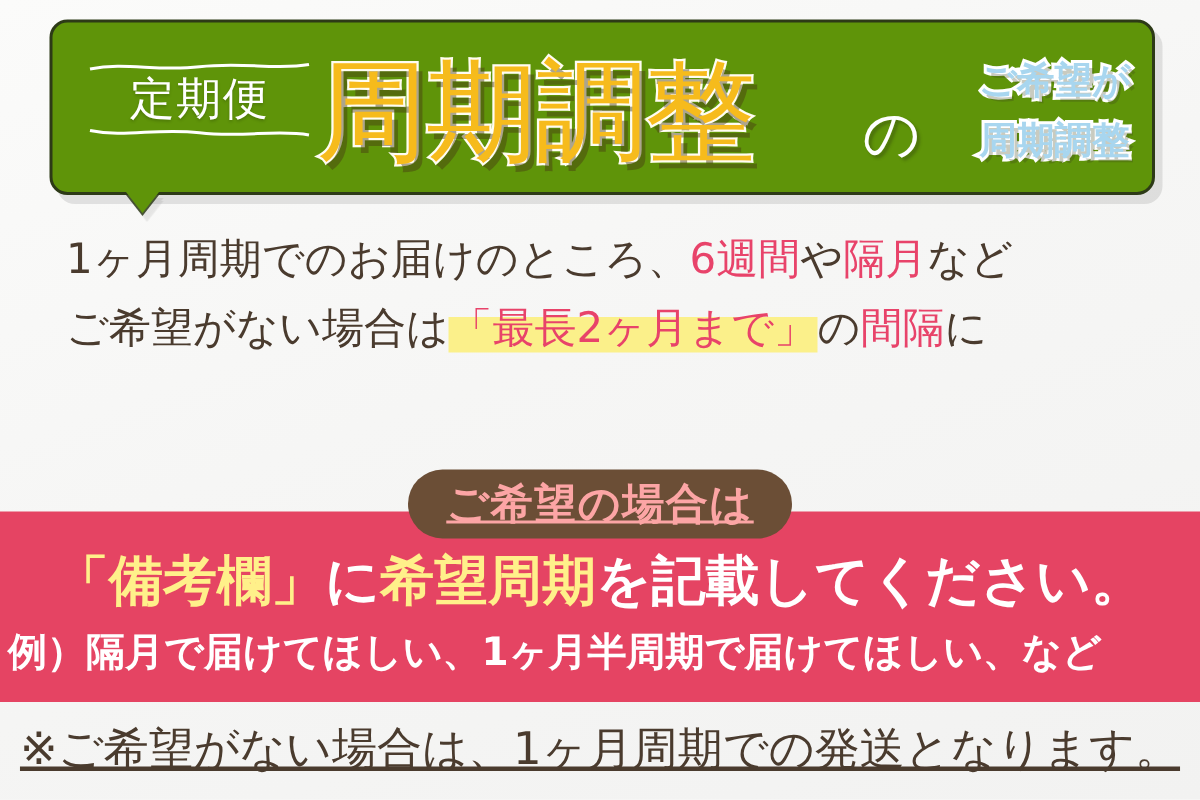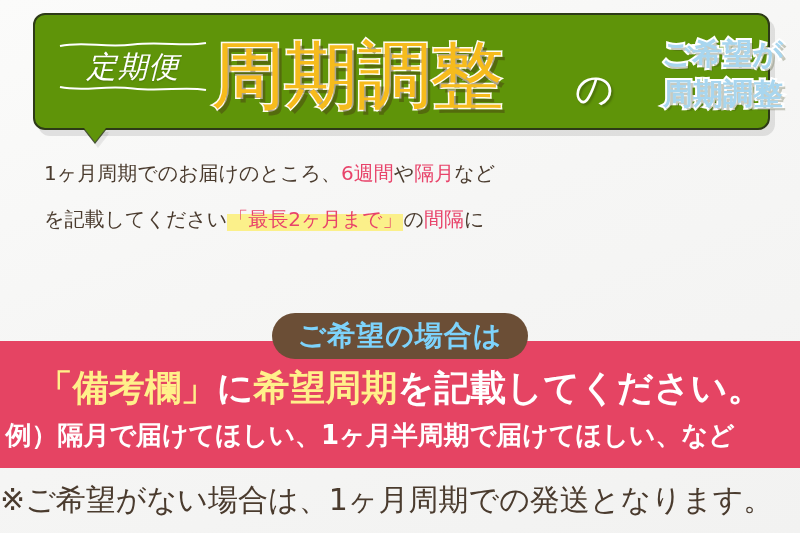--- a/index.html
+++ b/index.html
@@ -27,21 +27,20 @@
     border-left:11px solid transparent;
     border-right:11px solid transparent;
     border-top:14px solid #5f9409;
     filter:drop-shadow(0 2px 0 rgba(45,58,23,0.85)) drop-shadow(3px 4px 0 rgba(60,60,60,0.10));
   }
 
   
   .teiki{
     position:absolute;left:22px;top:26px;width:152px;
     text-align:center;
-    font-style:italic;
   }
   .wave{display:block;height:7px;width:148px;margin:0 auto;}
   .teiki-txt{
     display:block;color:#ffffff;font-size:30px;line-height:34px;
     letter-spacing:1px;font-weight:400;white-space:nowrap;
     text-shadow:0 1px 2px rgba(0,0,0,.18);
     margin:2px 0 1px 0;
   }
 
   
@@ -55,52 +54,52 @@
   }
   .no-kana{
     position:absolute;left:540px;top:54px;
     font-size:38px;line-height:40px;color:#ffffff;font-weight:400;
     text-shadow:2px 2px 2px rgba(40,50,15,.35);
   }
 
   
   .wish2{
     position:absolute;left:588px;top:19px;width:160px;
-    text-align:right;font-weight:bold;
-    color:#a8d6ef;font-size:30px;line-height:40px;letter-spacing:0px;
+    text-align:center;font-weight:bold;
+    color:#a8d6ef;font-size:25px;line-height:40px;letter-spacing:0px;
     -webkit-text-stroke:4px #ffffff;
     paint-order:stroke fill;
     text-shadow:3px 3px 0 rgba(60,70,30,.28);
   }
   .wish2 span{display:block;white-space:nowrap;}
 
   
   .para{
     position:absolute;left:44px;top:150px;width:730px;
-    color:#4a3b2e;font-size:20px;line-height:46px;letter-spacing:0px;
+    color:#4a3b2e;font-size:28px;line-height:46px;letter-spacing:0px;
     white-space:nowrap;
   }
   .para .ln{display:block;height:46px;}
   .pink{color:#e8436a;}
   .mark{
     background:linear-gradient(to top,#fbf08a 0%,#fbf08a 72%,transparent 72%);
     color:#e8436a;
     padding:0 1px;
   }
 
   
   .badge{
     position:absolute;left:272px;top:313px;width:256px;height:46px;
     background:#6b4e36;border-radius:23px;
     display:flex;align-items:center;justify-content:center;
     z-index:6;
   }
   .badge span{
-    color:#7dd3fc;font-size:28px;line-height:30px;font-weight:bold;
-    letter-spacing:1px;white-space:nowrap;
+    color:#fca5a5;font-size:28px;line-height:30px;font-weight:bold;
+    letter-spacing:1px;white-space:nowrap;text-decoration:underline;
   }
 
   
   .band{
     position:absolute;left:0;top:341px;width:800px;height:127px;
     background:#e54463;
   }
   .band-head{
     position:absolute;left:0;top:25px;width:800px;text-align:center;
     font-size:36px;line-height:44px;font-weight:bold;color:#ffffff;
@@ -108,22 +107,22 @@
   }
   .band-head .y{color:#fff08a;}
   .band-eg{
     position:absolute;left:0;top:78px;width:740px;text-align:center;
     font-size:26px;line-height:32px;color:#ffffff;font-weight:bold;
     white-space:nowrap;letter-spacing:0px;
   }
 
   
   .note{
-    position:absolute;left:0;top:480px;width:729px;text-align:center;
-    color:#4a3b2e;font-size:30px;line-height:40px;white-space:nowrap;
+    position:absolute;left:0;top:480px;width:800px;text-align:center;
+    color:#4a3b2e;font-size:30px;line-height:40px;white-space:nowrap;text-decoration:underline;
   }
 </style>
 </head>
 <body>
 
 <div id="stage">
 
   <div class="bubble">
 
     <div class="teiki">
@@ -142,21 +141,21 @@
 
     <div class="wish2">
       <span>ご希望が</span>
       <span>周期調整</span>
     </div>
   </div>
   <div class="bubble-tail"></div>
 
   <div class="para">
     <span class="ln"><span>1ヶ月周期でのお届けのところ、</span><span class="pink">6週間</span><span>や</span><span class="pink">隔月</span><span>など</span></span>
-    <span class="ln"><span>を記載してください</span><span class="mark">「最長2ヶ月まで」</span><span>の</span><span class="pink">間隔</span><span>に</span></span>
+    <span class="ln"><span>ご希望がない場合は</span><span class="mark">「最長2ヶ月まで」</span><span>の</span><span class="pink">間隔</span><span>に</span></span>
   </div>
 
   <div class="badge">
     <span>ご希望の場合は</span>
   </div>
 
   <div class="band">
     <div class="band-head"><span class="y">「備考欄」</span><span>に</span><span class="y">希望周期</span><span>を記載してください。</span></div>
     <div class="band-eg">例）隔月で届けてほしい、1ヶ月半周期で届けてほしい、など</div>
   </div>

